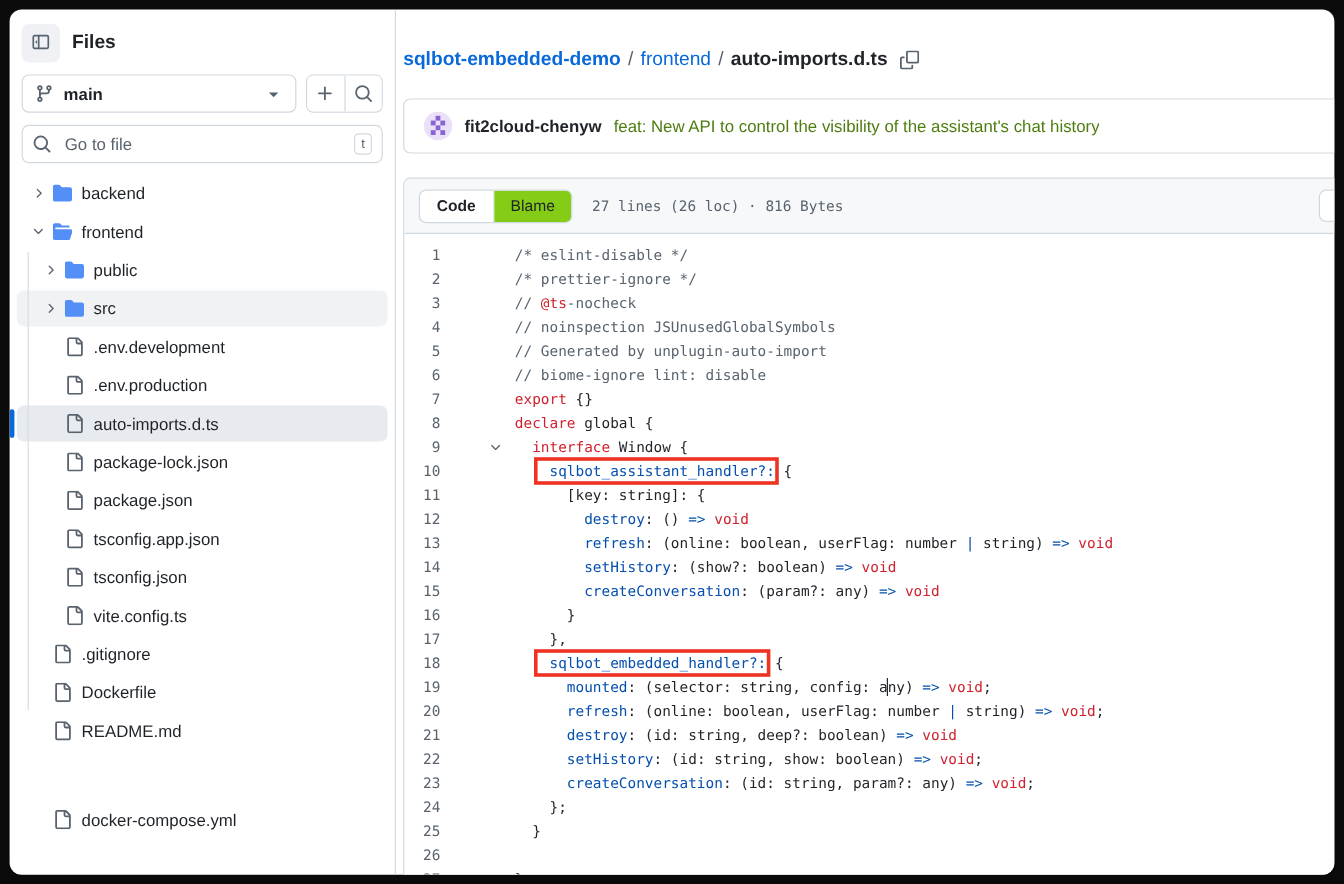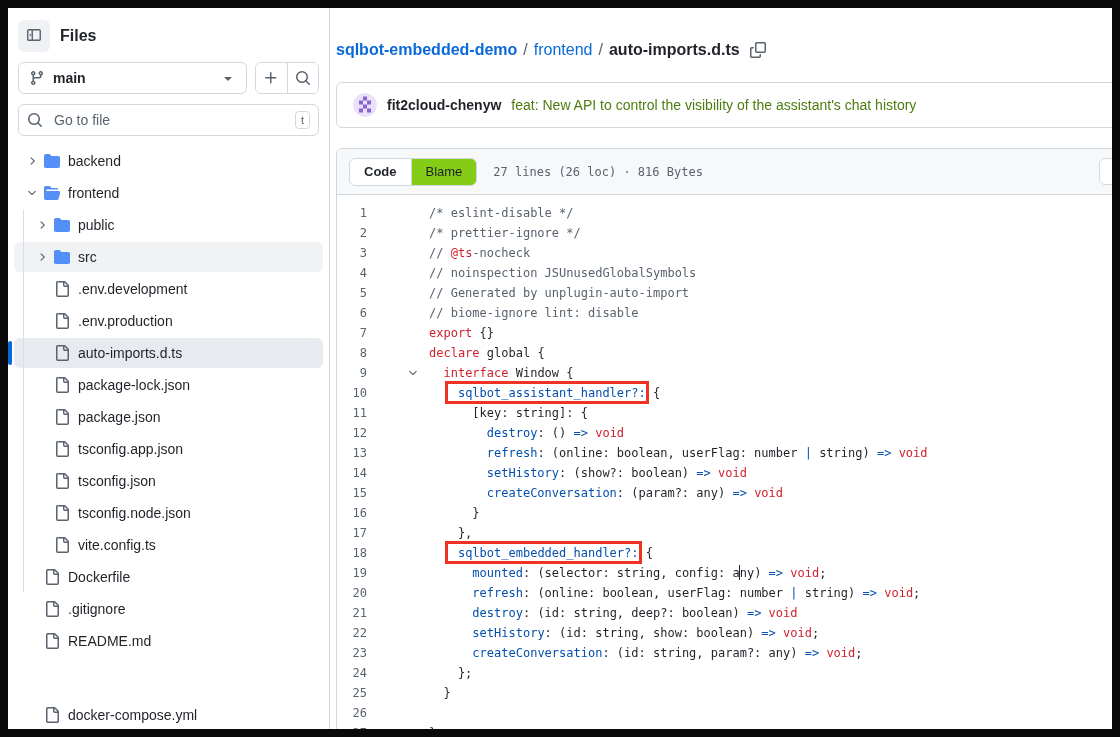--- a/index.html
+++ b/index.html
@@ -3,21 +3,21 @@
 <meta charset="utf-8">
 <style>
   html,body{margin:0;padding:0;overflow:hidden;}
   body{
     width:1120px;height:737px;background:#0a0a0a;position:relative;
     font-family:"Liberation Sans",sans-serif;
     -webkit-font-smoothing:antialiased;
   }
   .page{
     position:absolute;left:8px;top:8px;right:8px;bottom:8px;
-    background:#fff;border-radius:0;overflow:hidden;
+    background:#fff;border-radius:10px;overflow:hidden;
     display:flex;color:var(--text-primary,#1f2328);
   }
 
   
   .sidebar{
     width:322px;flex-shrink:0;box-sizing:border-box;
     border-right:1px solid var(--border,#d1d9e0);
     padding-top:12px;overflow:hidden;
   }
   .sb-header{display:flex;align-items:center;gap:10px;margin:0 10px 10px 10px;height:32px;}
@@ -315,48 +315,39 @@
           </span>
           <span class="t-label">tsconfig.json</span>
         </div>
         <div class="tree-row" style="padding-left: 16px;">
           <span class="twisty"></span>
           <span class="t-icon file">
             <svg width="16" height="16" viewBox="0 0 16 16" fill="currentColor">
               <path d="M2 1.75C2 .784 2.784 0 3.75 0h6.586c.464 0 .909.184 1.237.513l2.914 2.914c.329.328.513.773.513 1.237v9.586A1.75 1.75 0 0 1 13.25 16h-9.5A1.75 1.75 0 0 1 2 14.25Zm1.75-.25a.25.25 0 0 0-.25.25v12.5c0 .138.112.25.25.25h9.5a.25.25 0 0 0 .25-.25V6h-2.75A1.75 1.75 0 0 1 9 4.25V1.5Zm6.75.062V4.25c0 .138.112.25.25.25h2.688l-.011-.013-2.914-2.914-.013-.011Z"></path>
             </svg>
           </span>
-          <span class="t-label">tsconfig.node.json</span>
-        </div>
-        <div class="tree-row" style="padding-left: 16px;">
-          <span class="twisty"></span>
-          <span class="t-icon file">
-            <svg width="16" height="16" viewBox="0 0 16 16" fill="currentColor">
-              <path d="M2 1.75C2 .784 2.784 0 3.75 0h6.586c.464 0 .909.184 1.237.513l2.914 2.914c.329.328.513.773.513 1.237v9.586A1.75 1.75 0 0 1 13.25 16h-9.5A1.75 1.75 0 0 1 2 14.25Zm1.75-.25a.25.25 0 0 0-.25.25v12.5c0 .138.112.25.25.25h9.5a.25.25 0 0 0 .25-.25V6h-2.75A1.75 1.75 0 0 1 9 4.25V1.5Zm6.75.062V4.25c0 .138.112.25.25.25h2.688l-.011-.013-2.914-2.914-.013-.011Z"></path>
-            </svg>
-          </span>
           <span class="t-label">vite.config.ts</span>
         </div>
         <div class="tree-row" style="padding-left: 6px;">
           <span class="twisty"></span>
           <span class="t-icon file">
             <svg width="16" height="16" viewBox="0 0 16 16" fill="currentColor">
               <path d="M2 1.75C2 .784 2.784 0 3.75 0h6.586c.464 0 .909.184 1.237.513l2.914 2.914c.329.328.513.773.513 1.237v9.586A1.75 1.75 0 0 1 13.25 16h-9.5A1.75 1.75 0 0 1 2 14.25Zm1.75-.25a.25.25 0 0 0-.25.25v12.5c0 .138.112.25.25.25h9.5a.25.25 0 0 0 .25-.25V6h-2.75A1.75 1.75 0 0 1 9 4.25V1.5Zm6.75.062V4.25c0 .138.112.25.25.25h2.688l-.011-.013-2.914-2.914-.013-.011Z"></path>
             </svg>
           </span>
+          <span class="t-label">.gitignore</span>
+        </div>
+        <div class="tree-row" style="padding-left: 6px;">
+          <span class="twisty"></span>
+          <span class="t-icon file">
+            <svg width="16" height="16" viewBox="0 0 16 16" fill="currentColor">
+              <path d="M2 1.75C2 .784 2.784 0 3.75 0h6.586c.464 0 .909.184 1.237.513l2.914 2.914c.329.328.513.773.513 1.237v9.586A1.75 1.75 0 0 1 13.25 16h-9.5A1.75 1.75 0 0 1 2 14.25Zm1.75-.25a.25.25 0 0 0-.25.25v12.5c0 .138.112.25.25.25h9.5a.25.25 0 0 0 .25-.25V6h-2.75A1.75 1.75 0 0 1 9 4.25V1.5Zm6.75.062V4.25c0 .138.112.25.25.25h2.688l-.011-.013-2.914-2.914-.013-.011Z"></path>
+            </svg>
+          </span>
           <span class="t-label">Dockerfile</span>
-        </div>
-        <div class="tree-row" style="padding-left: 6px;">
-          <span class="twisty"></span>
-          <span class="t-icon file">
-            <svg width="16" height="16" viewBox="0 0 16 16" fill="currentColor">
-              <path d="M2 1.75C2 .784 2.784 0 3.75 0h6.586c.464 0 .909.184 1.237.513l2.914 2.914c.329.328.513.773.513 1.237v9.586A1.75 1.75 0 0 1 13.25 16h-9.5A1.75 1.75 0 0 1 2 14.25Zm1.75-.25a.25.25 0 0 0-.25.25v12.5c0 .138.112.25.25.25h9.5a.25.25 0 0 0 .25-.25V6h-2.75A1.75 1.75 0 0 1 9 4.25V1.5Zm6.75.062V4.25c0 .138.112.25.25.25h2.688l-.011-.013-2.914-2.914-.013-.011Z"></path>
-            </svg>
-          </span>
-          <span class="t-label">.gitignore</span>
         </div>
         <div class="tree-row" style="padding-left: 6px;">
           <span class="twisty"></span>
           <span class="t-icon file">
             <svg width="16" height="16" viewBox="0 0 16 16" fill="currentColor">
               <path d="M2 1.75C2 .784 2.784 0 3.75 0h6.586c.464 0 .909.184 1.237.513l2.914 2.914c.329.328.513.773.513 1.237v9.586A1.75 1.75 0 0 1 13.25 16h-9.5A1.75 1.75 0 0 1 2 14.25Zm1.75-.25a.25.25 0 0 0-.25.25v12.5c0 .138.112.25.25.25h9.5a.25.25 0 0 0 .25-.25V6h-2.75A1.75 1.75 0 0 1 9 4.25V1.5Zm6.75.062V4.25c0 .138.112.25.25.25h2.688l-.011-.013-2.914-2.914-.013-.011Z"></path>
             </svg>
           </span>
           <span class="t-label">README.md</span>
         </div>

